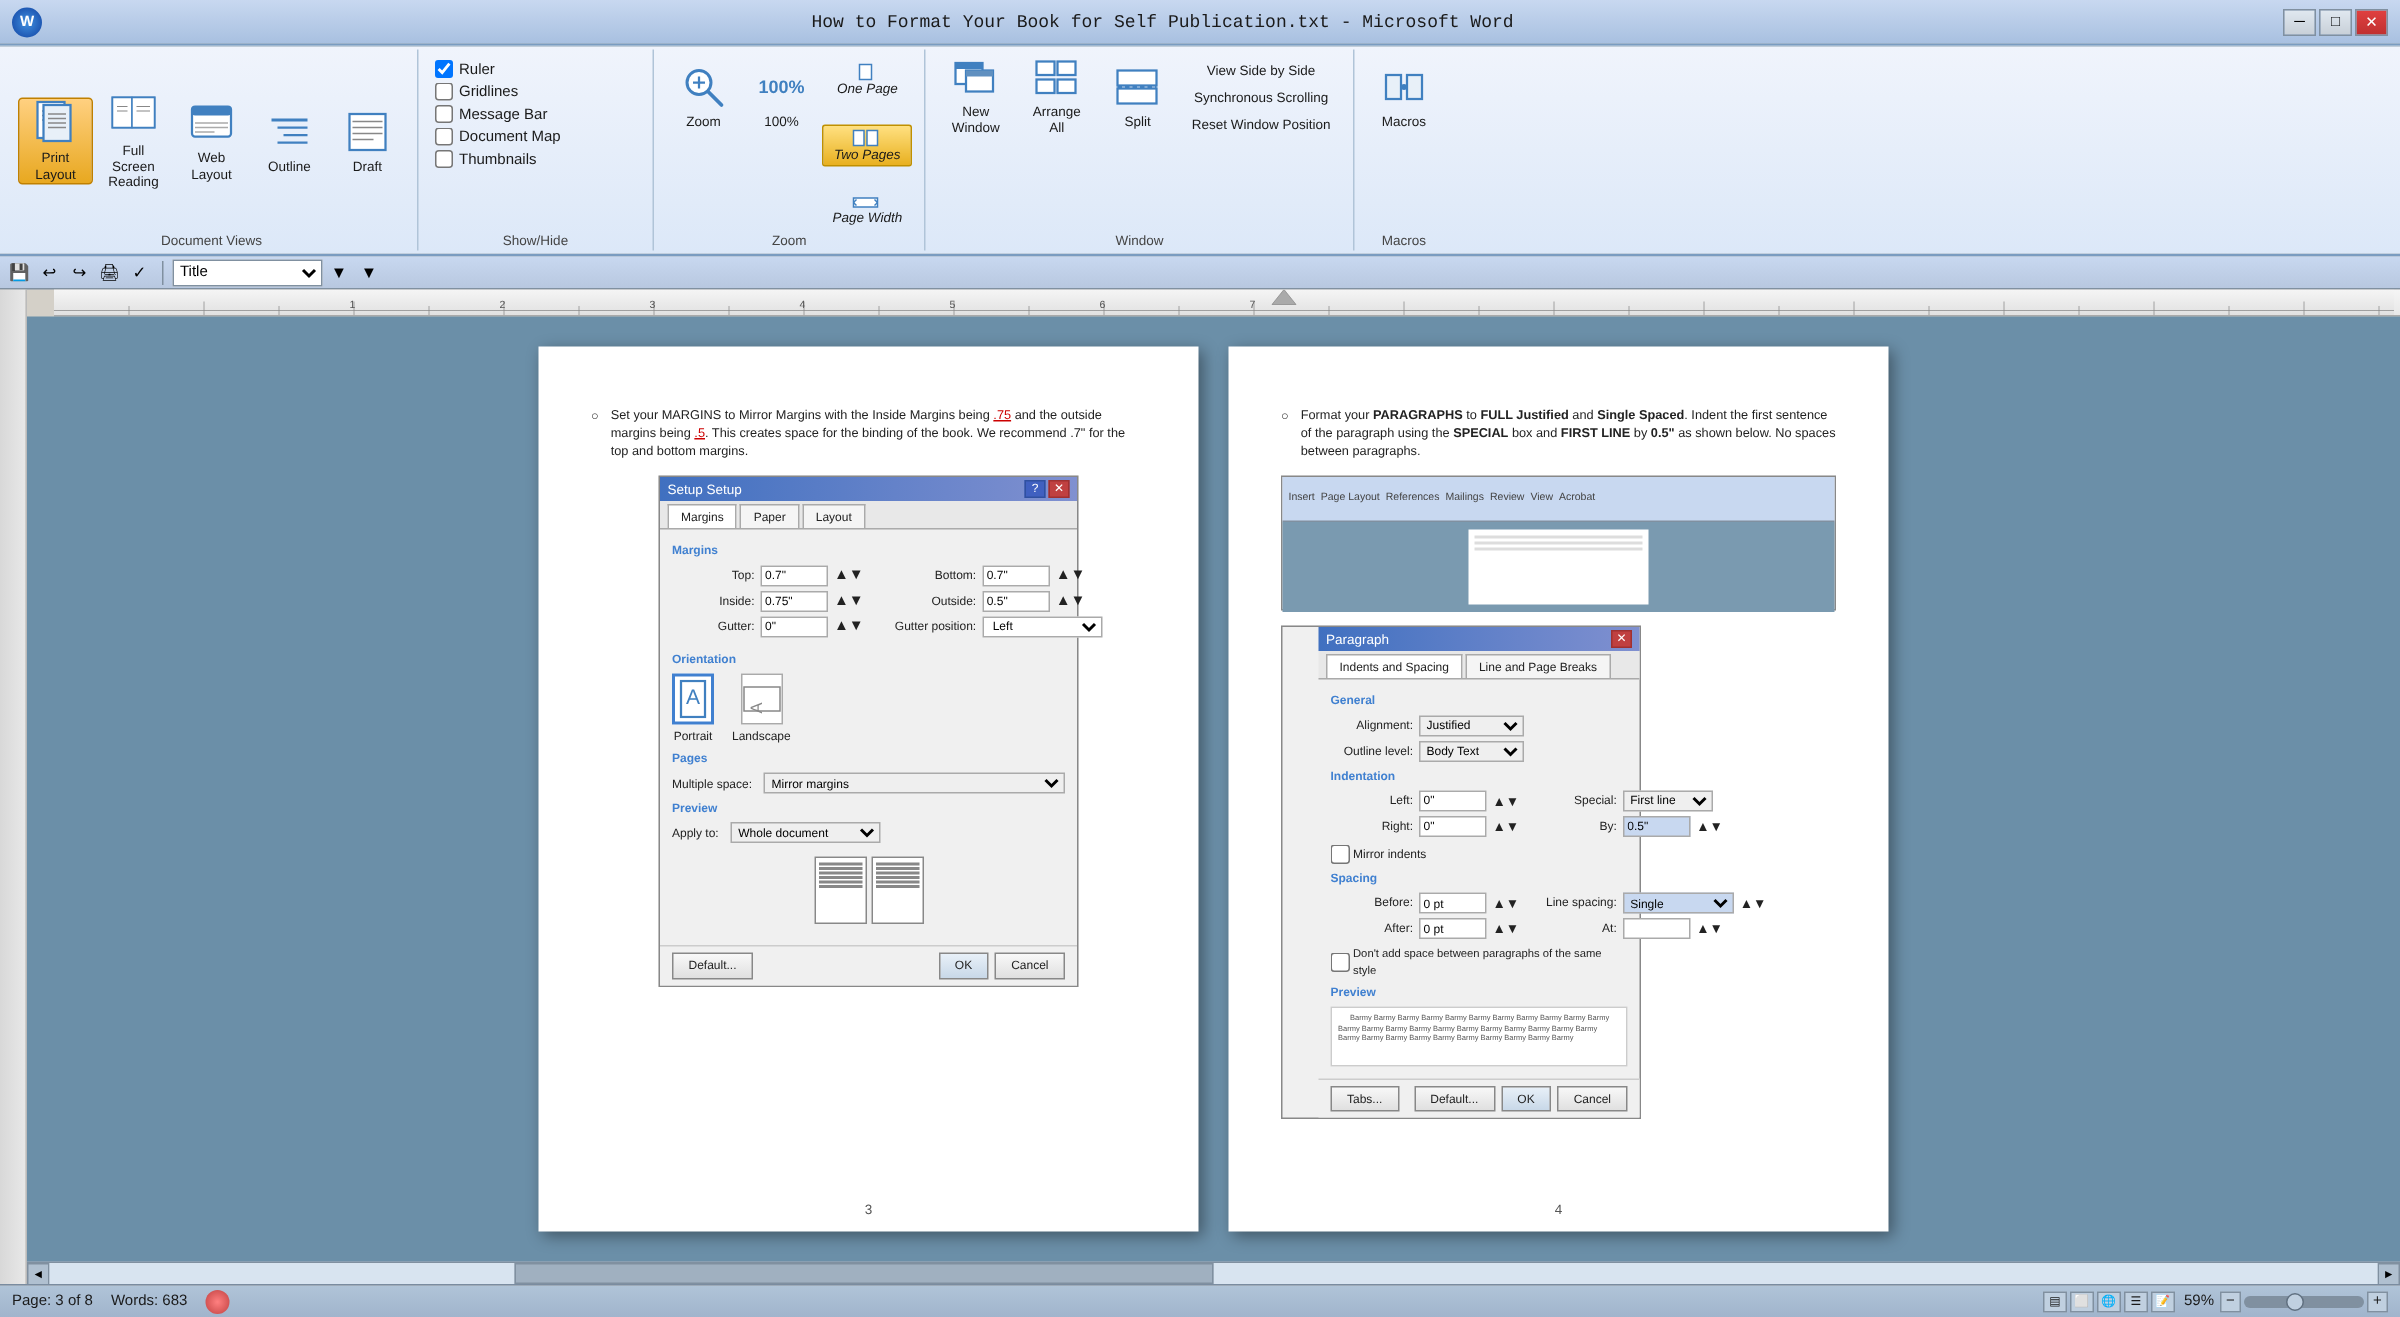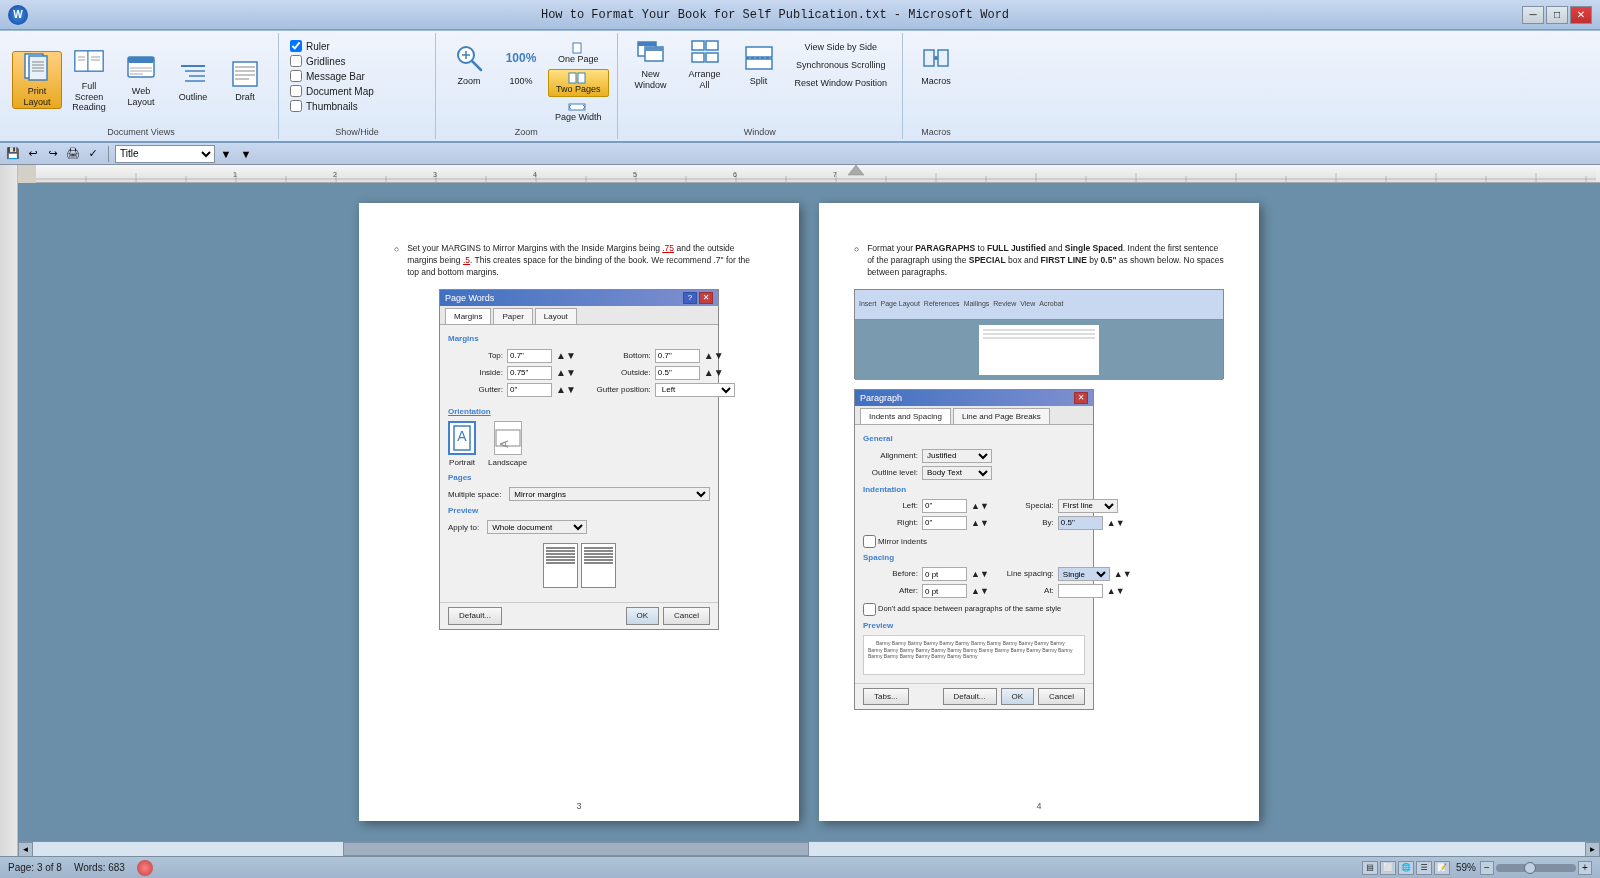--- a/index.html
+++ b/index.html
@@ -560,21 +560,21 @@
                 <line x1="9" y1="13" x2="17" y2="13" stroke="#4080c0" stroke-width="1.5"></line>
                 <line x1="13" y1="9" x2="13" y2="17" stroke="#4080c0" stroke-width="1.5"></line>
               </svg>
             </div>
             <span style="font-size:9px;">Zoom</span>
           </div>
           <div class="ribbon-btn-large">
             <div class="ribbon-icon-large" style="font-size:12px;font-weight:bold;color:#4080c0;">100%</div>
             <span style="font-size:9px;">100%</span>
           </div>
-          <div style="display:flex;flex-direction:column;gap:2px;margin-top:4px;">
+          <div style="display:flex;flex-direction:column;gap:16px;margin-top:4px;font-style:italic;">
             <div class="ribbon-btn-small">
               <svg width="16" height="12" viewBox="0 0 16 12" style="display:inline;margin-right:2px;">
                 <rect x="4" y="1" width="8" height="10" fill="white" stroke="#4080c0" stroke-width="1"></rect>
               </svg>
               <span>One Page</span>
             </div>
             <div class="ribbon-btn-small active" style="background:linear-gradient(to bottom,#ffe080,#e8b020);border:1px solid #c09000;">
               <svg width="18" height="12" viewBox="0 0 18 12" style="display:inline;margin-right:2px;">
                 <rect x="1" y="1" width="7" height="10" fill="white" stroke="#4080c0" stroke-width="1"></rect>
                 <rect x="10" y="1" width="7" height="10" fill="white" stroke="#4080c0" stroke-width="1"></rect>
@@ -754,21 +754,21 @@
                   Set your MARGINS to Mirror Margins with the Inside Margins being
                   <span class="underline-red">.75</span>
                   and the outside margins being
                   <span class="underline-red">.5</span>.
                   This creates space for the binding of the book. We recommend .7" for the top and bottom margins.
                 </span>
               </div>
 
               <div class="dialog-screenshot" style="width:280px;margin:0 auto;">
                 <div class="dlg-titlebar">
-                  <span>Page Words</span>
+                  <span>Setup Setup</span>
                   <div class="dlg-titlebar-btns">
                     <div class="dlg-titlebar-btn blue">?</div>
                     <div class="dlg-titlebar-btn">✕</div>
                   </div>
                 </div>
                 <div class="dlg-tabs">
                   <div class="dlg-tab active">Margins</div>
                   <div class="dlg-tab">Paper</div>
                   <div class="dlg-tab">Layout</div>
                 </div>
@@ -806,21 +806,21 @@
                       <div class="dlg-field-row">
                         <span class="dlg-field-label">Gutter position:</span>
                         <select class="dlg-field-input-wide">
                           <option>Left</option>
                           <option>Top</option>
                         </select>
                       </div>
                     </div>
                   </div>
 
-                  <div class="dlg-section-title" style="margin-top:6px;text-decoration:underline;">Orientation</div>
+                  <div class="dlg-section-title" style="margin-top:6px;">Orientation</div>
                   <div class="dlg-orientations">
                     <div class="dlg-orient-item">
                       <div class="dlg-orient-icon active">
                         <svg width="20" height="26" viewBox="0 0 20 26">
                           <rect x="2" y="1" width="16" height="24" fill="white" stroke="#4080c0" stroke-width="1.5"></rect>
                           <text x="10" y="16" text-anchor="middle" font-size="14" fill="#4080c0">A</text>
                         </svg>
                       </div>
                       <span>Portrait</span>
                     </div>
@@ -914,21 +914,21 @@
                 <div style="background:#7a9ab0;height:60px;display:flex;align-items:center;justify-content:center;">
                   <div style="background:white;width:120px;height:50px;padding:4px;">
                     <div style="height:2px;background:#ddd;margin-bottom:2px;"></div>
                     <div style="height:2px;background:#ddd;margin-bottom:2px;"></div>
                     <div style="height:2px;background:#ddd;margin-bottom:2px;"></div>
                   </div>
                 </div>
               </div>
 
               <div style="position:relative;margin-top:8px;">
-                <div class="dialog-screenshot" style="width:240px;">
+                <div class="dialog-screenshot" style="width:240px;padding-left:24px;">
                   <div class="dlg-titlebar">
                     <span>Paragraph</span>
                     <div class="dlg-titlebar-btns">
                       <div class="dlg-titlebar-btn" style="background:#c04040;">✕</div>
                     </div>
                   </div>
                   <div class="dlg-tabs">
                     <div class="dlg-tab active">Indents and Spacing</div>
                     <div class="dlg-tab">Line and Page Breaks</div>
                   </div>
@@ -996,21 +996,21 @@
                         </div>
                         <div class="dlg-field-row">
                           <span class="dlg-field-label">After:</span>
                           <input class="dlg-field-input" value="0 pt" style="">
                           <span style="font-size:9px;">▲▼</span>
                         </div>
                       </div>
                       <div>
                         <div class="dlg-field-row">
                           <span class="dlg-field-label">Line spacing:</span>
-                          <select style="height:14px;font-size:8px;border:1px solid #aaa;width:52px;background:#c8d8f0;">
+                          <select style="height:14px;font-size:8px;border:1px solid #aaa;width:74px;background:#c8d8f0;">
                             <option selected="">Single</option>
                             <option>1.5 lines</option>
                             <option>Double</option>
                           </select>
                           <span style="font-size:9px;">▲▼</span>
                         </div>
                         <div class="dlg-field-row">
                           <span class="dlg-field-label">At:</span>
                           <input class="dlg-field-input" value="" style="">
                           <span style="font-size:9px;">▲▼</span>

